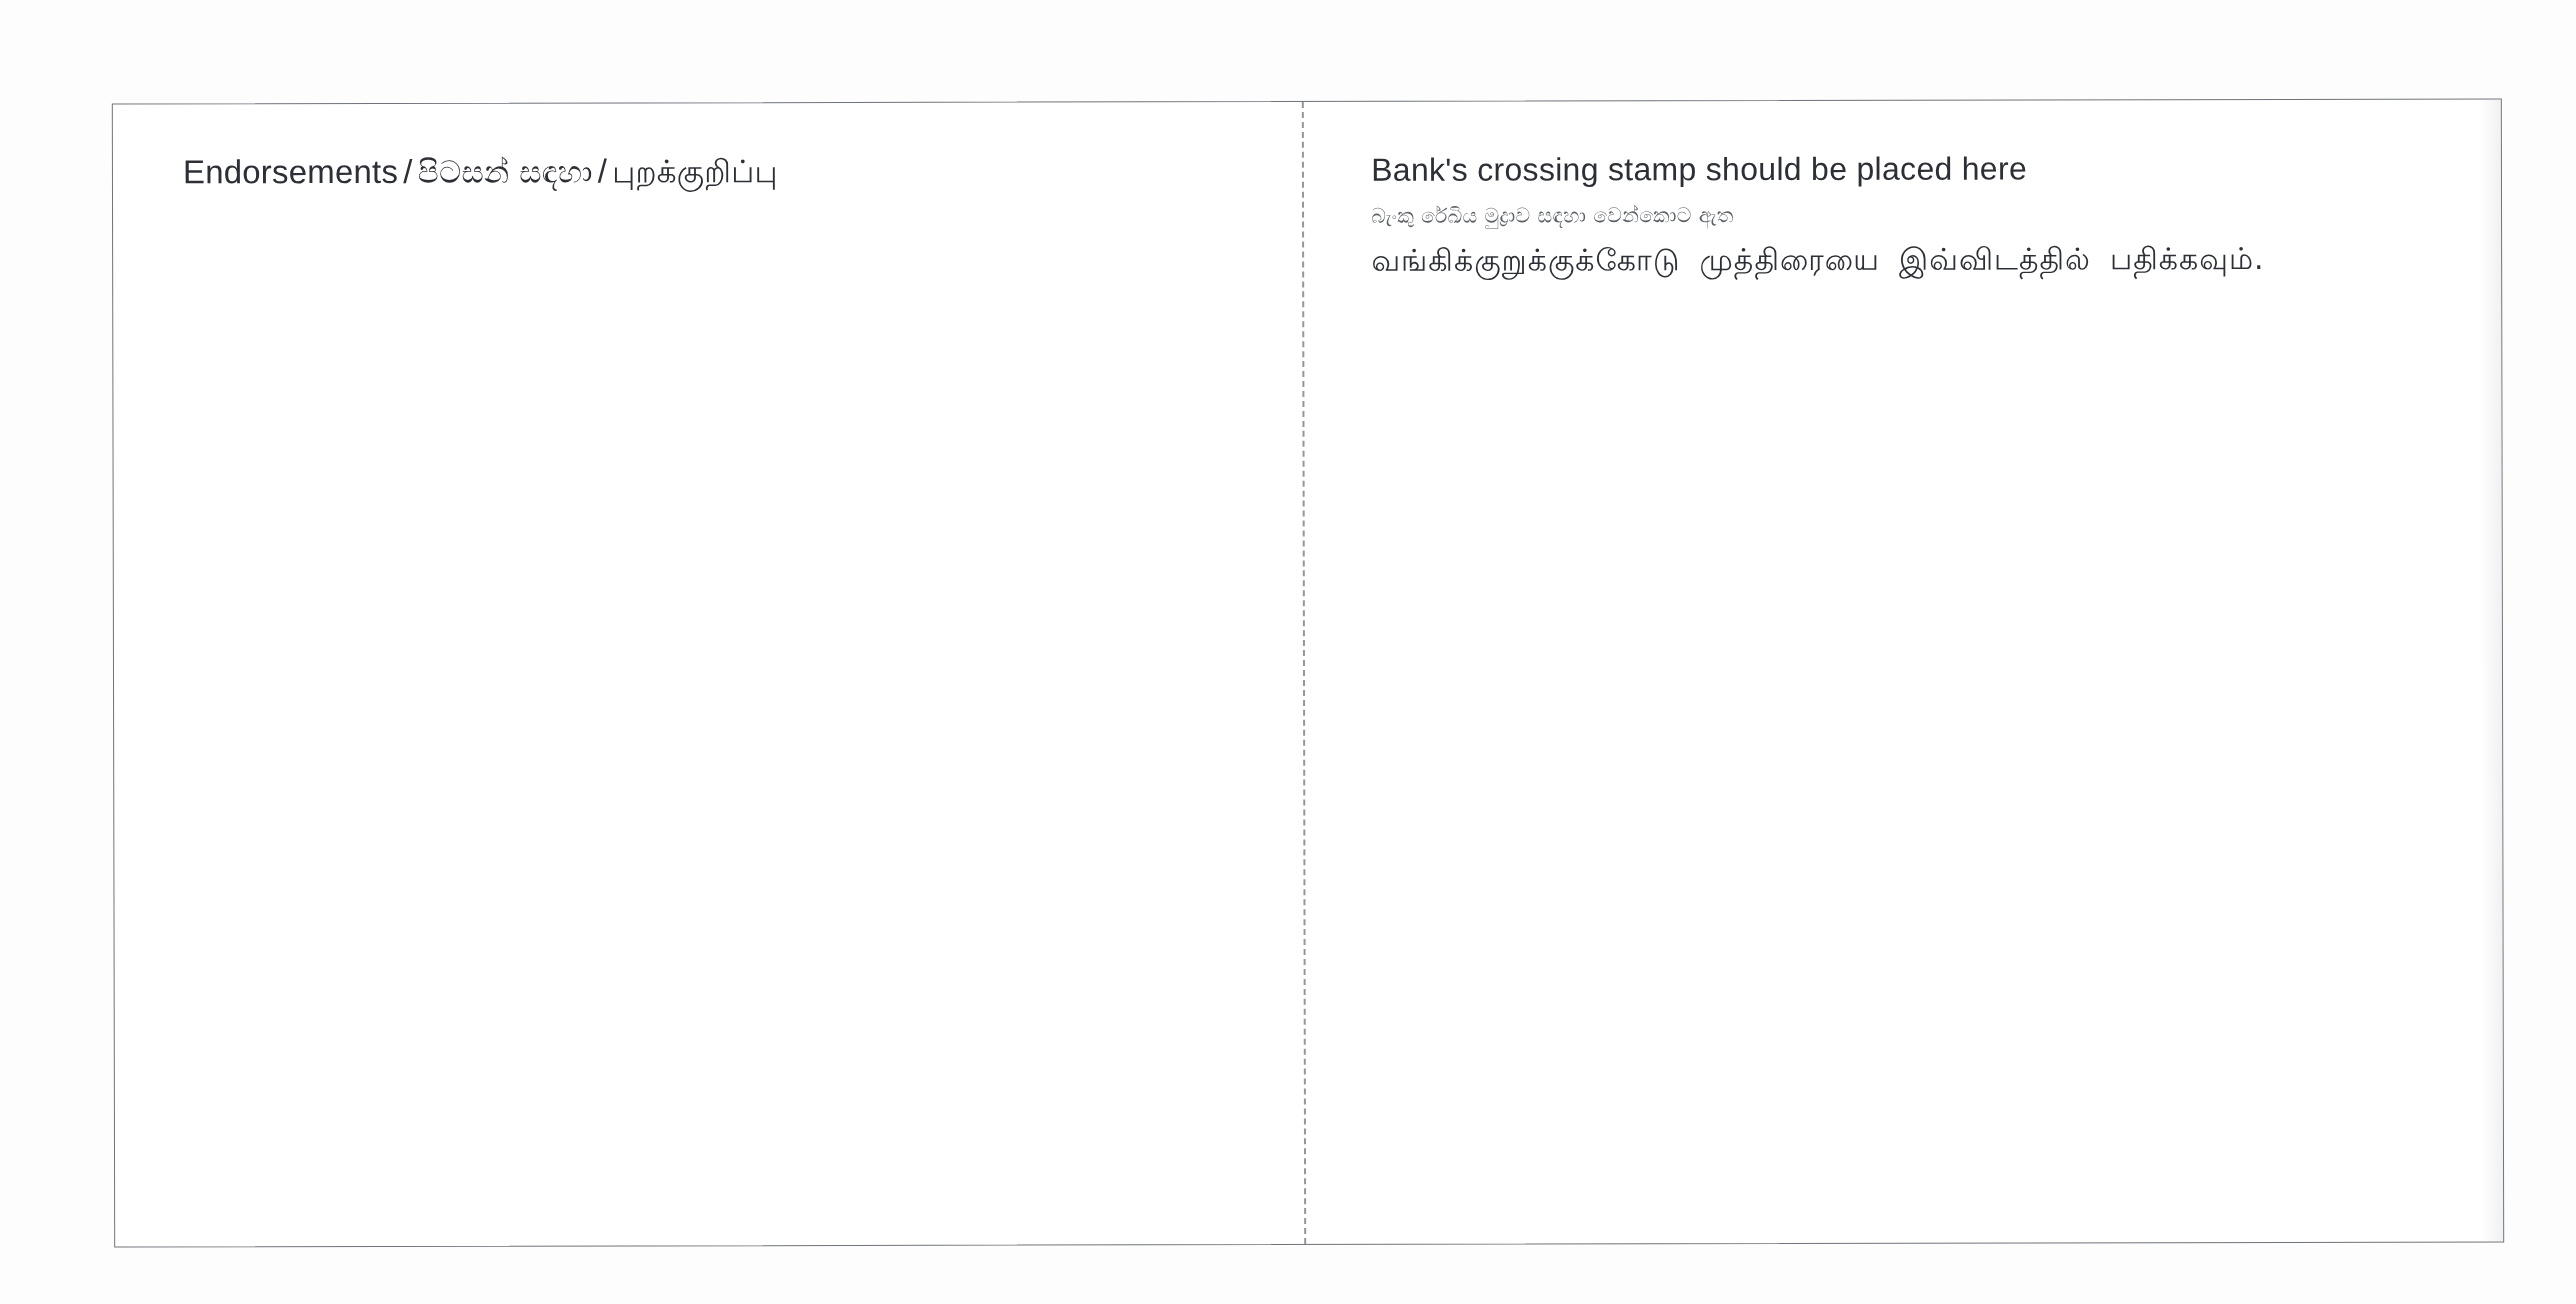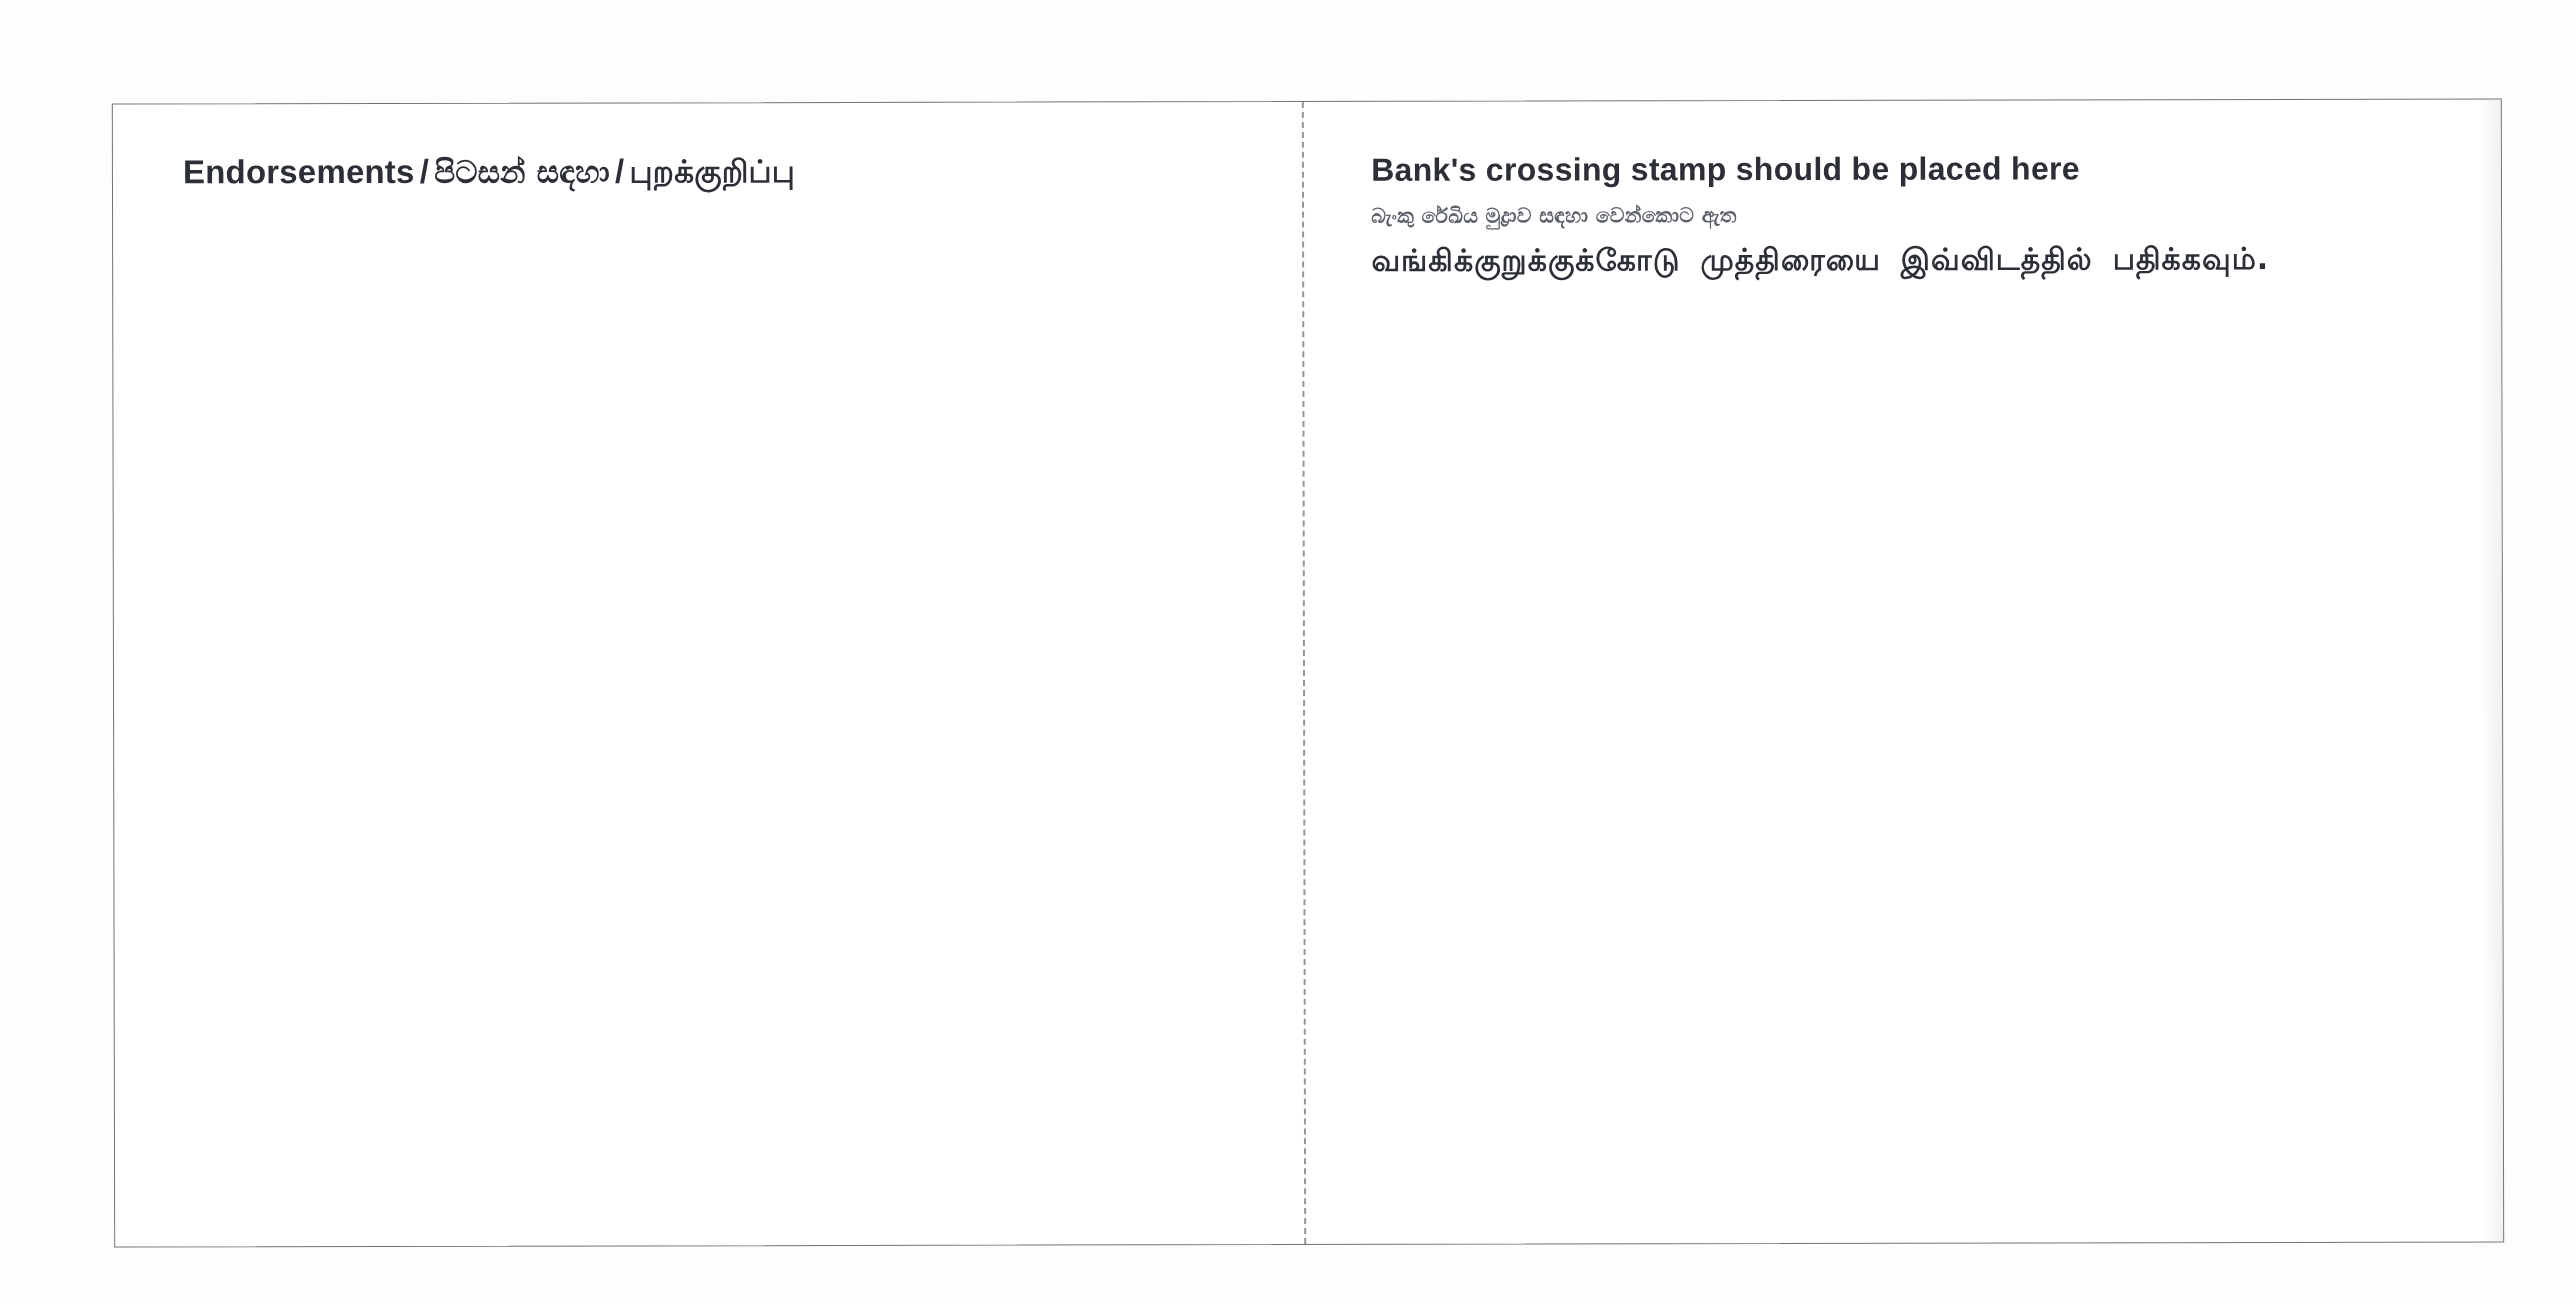--- a/index.html
+++ b/index.html
@@ -15,21 +15,20 @@
     color: #2b2f36;
     position: relative;
     overflow: hidden;
   }
 
   
   .scan-page {
     position: absolute;
     inset: 0;
     background: #fdfdfd;
-    font-weight: bold;
   }
 
   
   .cheque-card {
     position: absolute;
     left: 113px;
     top: 101px;
     width: 2390px;
     height: 1144px;
     border: 1.7px solid #6f737a;

